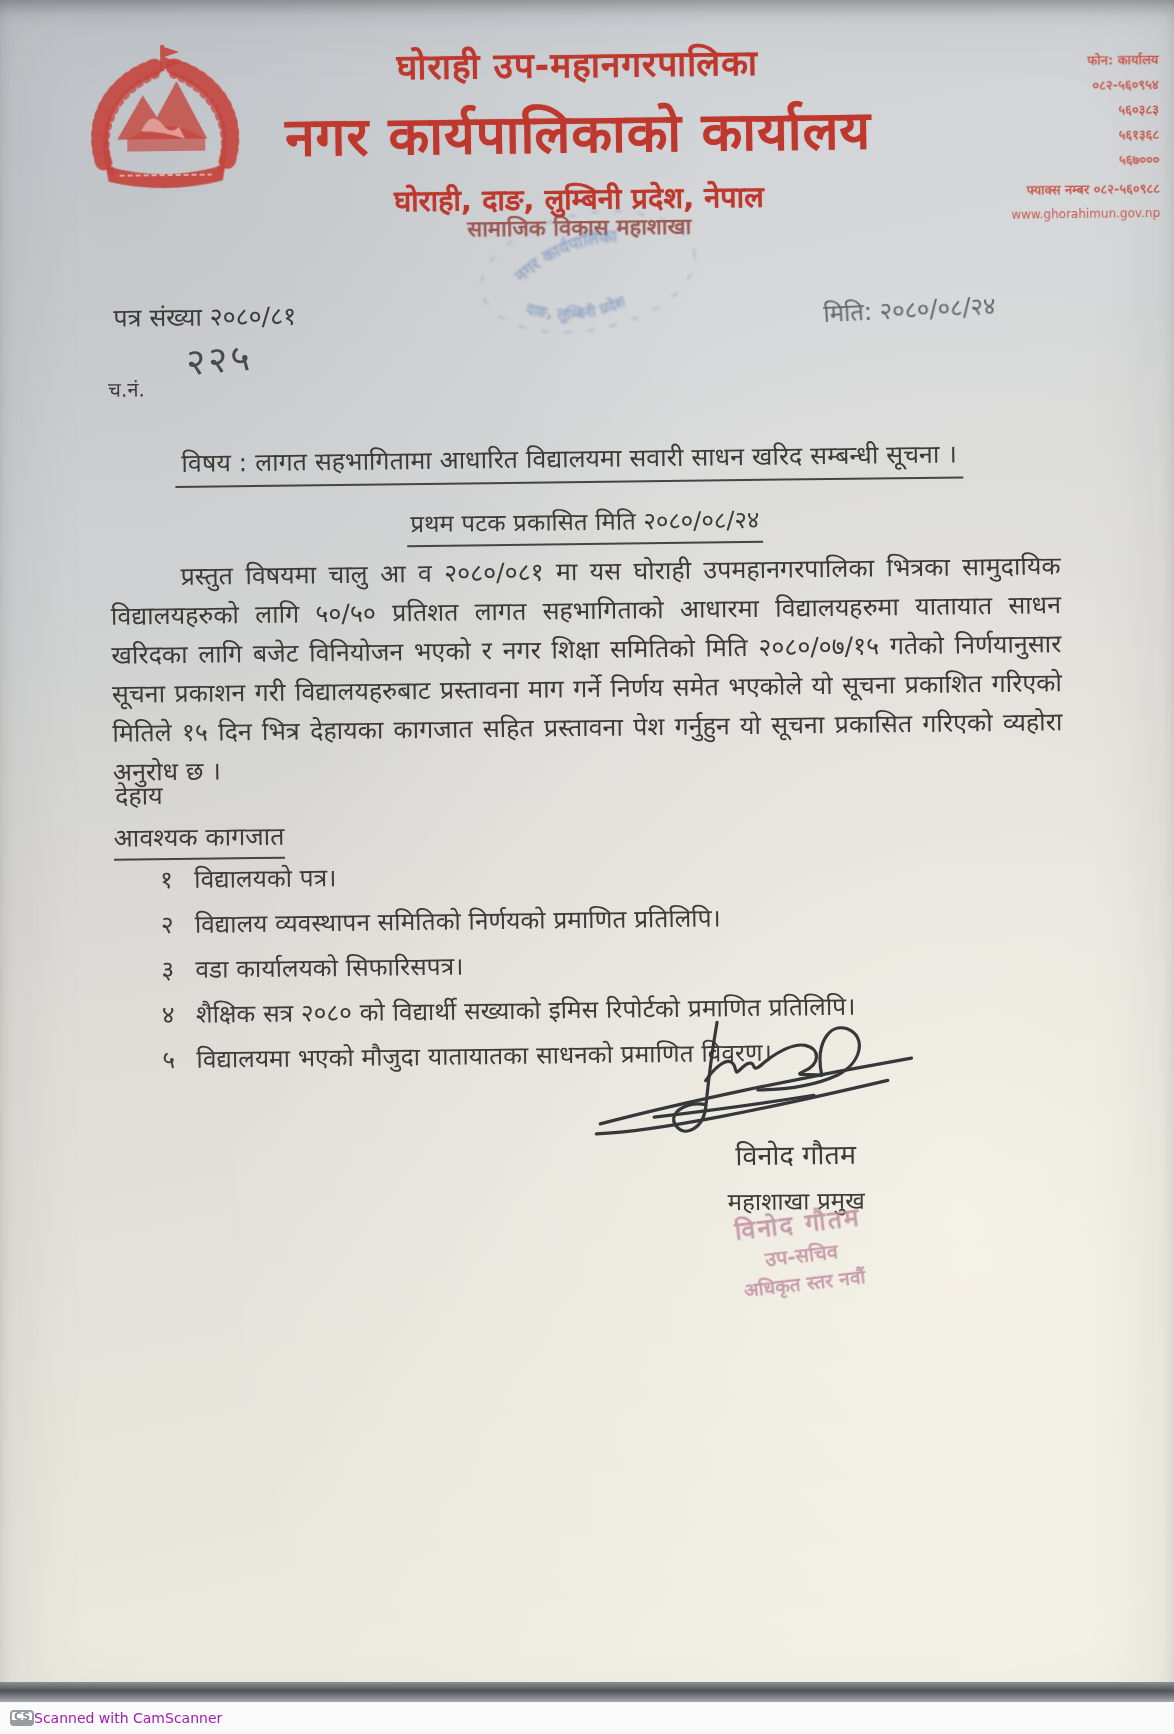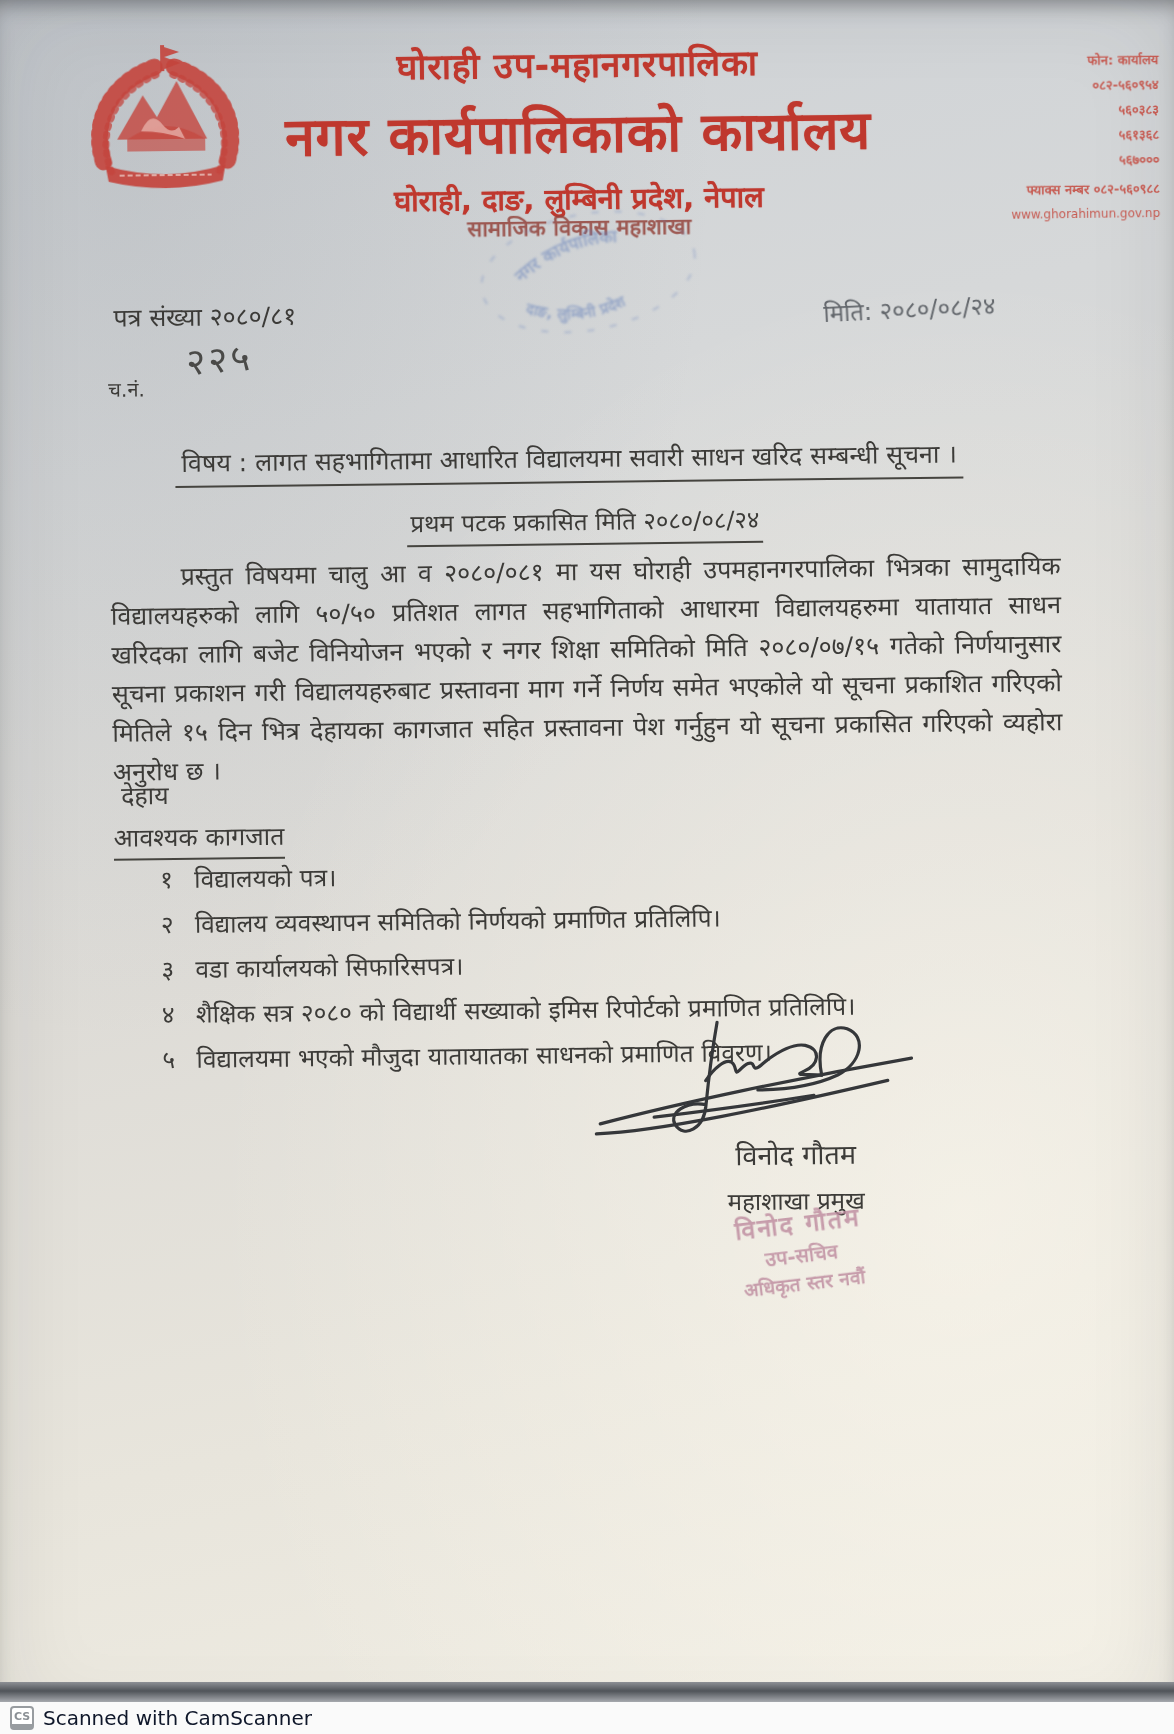--- a/index.html
+++ b/index.html
@@ -45,21 +45,21 @@
   
   .subject{position:absolute;left:0;right:30px;top:440px;text-align:center;}
   .subject span{display:inline-block;font-size:25px;font-weight:500;
                 border-bottom:2px solid #45443f;padding:0 6px 7px 6px;}
   .published{position:absolute;left:0;right:0;top:504px;text-align:center;}
   .published span{display:inline-block;font-size:24px;font-weight:500;
                   border-bottom:2px solid #45443f;padding:0 4px 6px 4px;}
   .body-par{position:absolute;left:112px;top:552px;width:950px;font-size:25px;line-height:39px;
             text-align:justify;text-indent:70px;color:#3b3a37;}
 
-  .dehaya{position:absolute;left:120px;top:772px;font-size:25px;}
+  .dehaya{position:absolute;left:114px;top:772px;font-size:25px;}
   .req-docs{position:absolute;left:112px;top:814px;font-size:25px;}
   .req-docs span{display:inline-block;border-bottom:2px solid #45443f;padding-bottom:5px;}
 
   .doc-list{position:absolute;left:158px;top:858px;width:860px;}
   .doc-item{display:flex;font-size:24.5px;margin-bottom:12px;line-height:33px;}
   .doc-item .num{width:34px;flex:0 0 34px;}
   .doc-item:nth-child(4){margin-top:7px;}
 
   
   .sig{position:absolute;left:585px;top:1022px;width:335px;height:128px;}
@@ -70,24 +70,24 @@
               color:#bd8a9e;transform:rotate(-6deg);filter:blur(.7px);opacity:.8;font-weight:bold;}
   .name-stamp .s1{font-size:25px;letter-spacing:2px;}
   .name-stamp .s2{font-size:20px;margin-top:2px;}
   .name-stamp .s3{font-size:19px;margin-top:2px;}
 
   
   .scan-bar{position:absolute;left:0;top:1682px;width:100%;height:20px;
             background:linear-gradient(180deg,#8d9095 0%,#505459 45%,#a6a9ae 100%);}
   .scan-strip{position:absolute;left:0;top:1702px;width:100%;height:32px;background:#fafafa;
               display:flex;align-items:center;padding-left:10px;box-sizing:border-box;}
-  .cs-badge{width:24px;height:24px;border:2px solid #989ca0;border-radius:4px;box-sizing:border-box;
+  .cs-badge{width:24px;height:16px;border:2px solid #989ca0;border-radius:4px;box-sizing:border-box;
             color:#8b9095;font-weight:bold;font-size:11px;display:flex;align-items:center;justify-content:center;
             border-bottom-width:6px;background:#fff;}
-  .cs-text{margin-left:9px;color:#0f172a;font-size:20px;}
+  .cs-text{margin-left:0;color:#a21caf;font-size:14px;}
 </style>
 </head>
 <body>
 
 <div class="paper">
   <div class="content">
 
     <svg class="emblem" viewBox="0 0 168 170">
       <g fill="none" stroke="#c43a31" stroke-linecap="round">
         <path d="M22,122 C10,84 28,44 74,28" stroke-width="17" stroke-dasharray="3 6" opacity=".9"></path>

